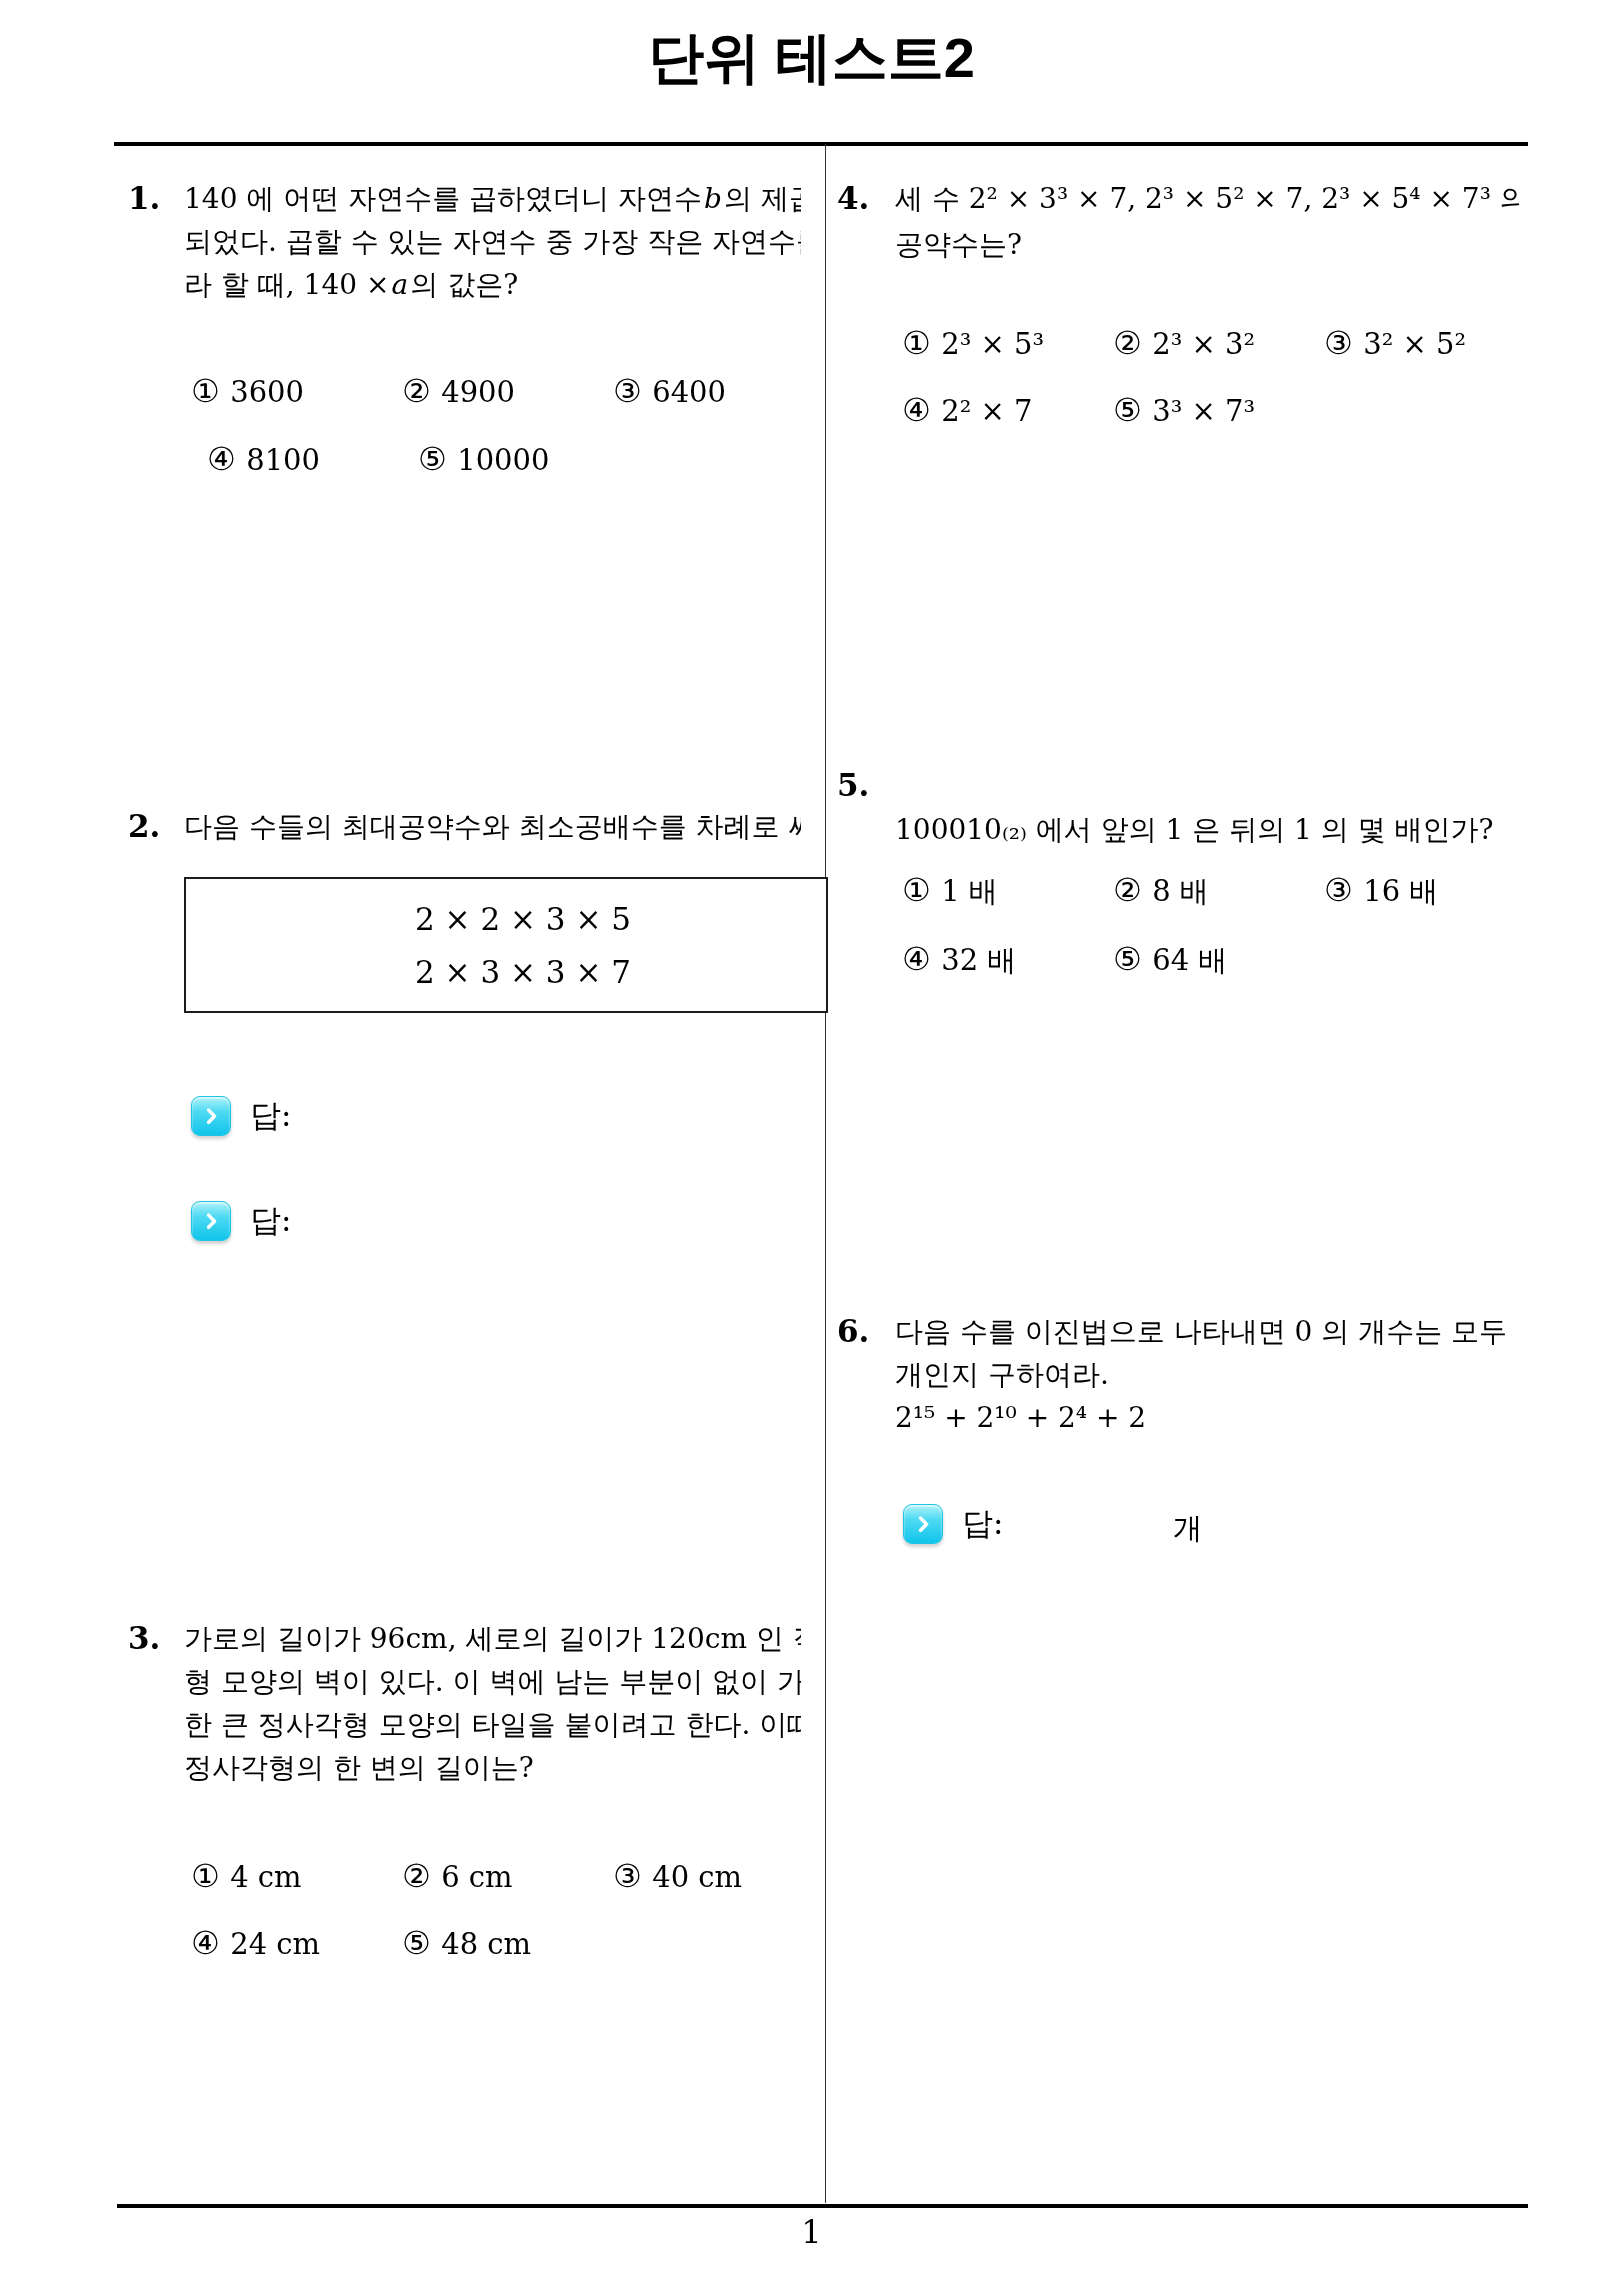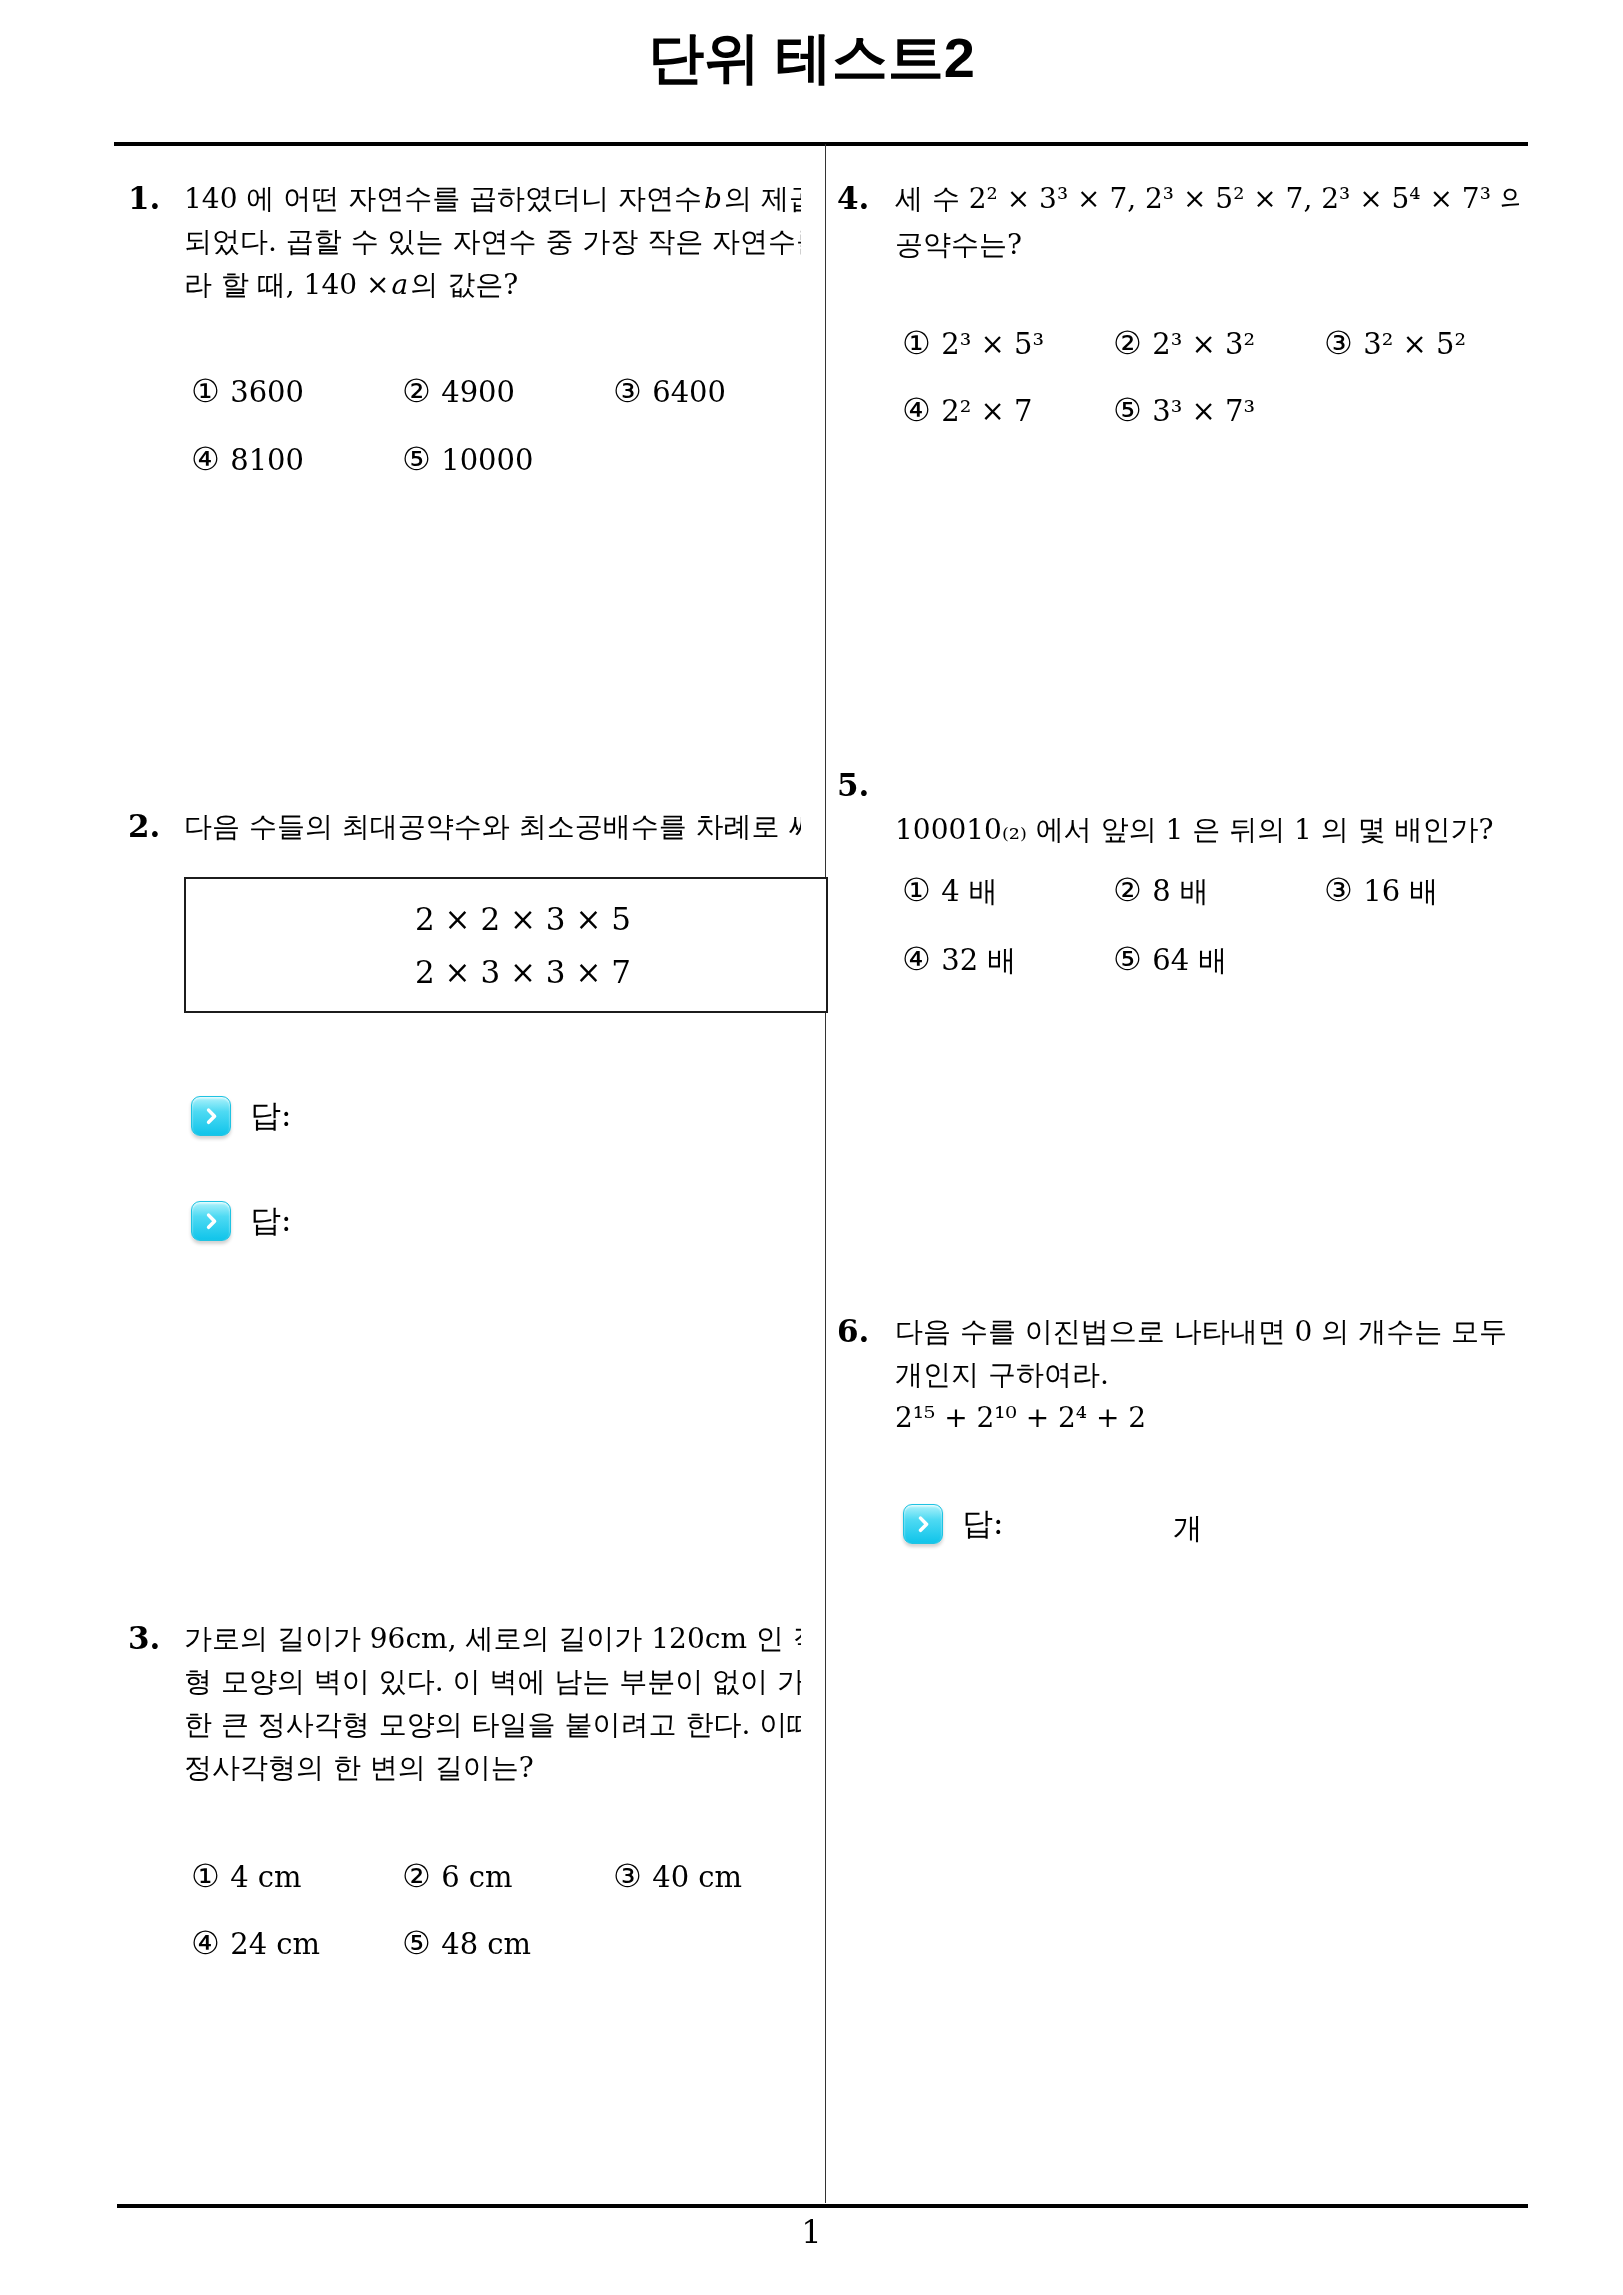--- a/index.html
+++ b/index.html
@@ -44,21 +44,21 @@
 
   <div class="pnum" style="left:128px;top:177px;">1.</div>
   <div class="plines" style="left:184px;top:177px;width:617px;">
     <div class="line"><span>140 에 어떤 자연수를 곱하였더니 자연수</span><span class="var">b</span><span>의 제곱이</span></div>
     <div class="line"><span>되었다. 곱할 수 있는 자연수 중 가장 작은 자연수를</span><span></span></div>
     <div class="line"><span>라 할 때, 140 ×</span><span class="var">a</span><span>의 값은?</span></div>
   </div>
   <div class="chrow" style="left:191px;top:372px;">
     <span class="choice"><span class="circ">①</span><span>3600</span></span><span class="choice"><span class="circ">②</span><span>4900</span></span><span class="choice last"><span class="circ">③</span><span>6400</span></span>
   </div>
-  <div class="chrow" style="left:191px;top:440px;text-decoration:underline;">
+  <div class="chrow" style="left:207px;top:440px;text-decoration:underline;">
     <span class="choice"><span class="circ">④</span><span>8100</span></span><span class="choice last"><span class="circ">⑤</span><span>10000</span></span>
   </div>
 
   <div class="pnum" style="left:128px;top:805px;">2.</div>
   <div class="plines" style="left:184px;top:805px;width:617px;">
     <div class="line">다음 수들의 최대공약수와 최소공배수를 차례로 써라.</div>
   </div>
   <div class="gbox" style="left:184px;top:877px;width:606px;height:132px;">
     <div>2 × 2 × 3 × 5</div>
     <div>2 × 3 × 3 × 7</div>
@@ -104,21 +104,21 @@
   </div>
   <div class="chrow" style="left:902px;top:391px;">
     <span class="choice"><span class="circ">④</span><span>2² × 7</span></span><span class="choice last"><span class="circ">⑤</span><span>3³ × 7³</span></span>
   </div>
 
   <div class="pnum" style="left:837px;top:764px;">5.</div>
   <div class="plines" style="left:895px;top:764px;width:624px;margin-top:44px;">
     <div class="line">100010₍₂₎ 에서 앞의 1 은 뒤의 1 의 몇 배인가?</div>
   </div>
   <div class="chrow" style="left:902px;top:871px;">
-    <span class="choice"><span class="circ">①</span><span>4 배</span></span><span class="choice"><span class="circ">②</span><span>8 배</span></span><span class="choice last"><span class="circ">③</span><span>16 배</span></span>
+    <span class="choice"><span class="circ">①</span><span>1 배</span></span><span class="choice"><span class="circ">②</span><span>8 배</span></span><span class="choice last"><span class="circ">③</span><span>16 배</span></span>
   </div>
   <div class="chrow" style="left:902px;top:940px;">
     <span class="choice"><span class="circ">④</span><span>32 배</span></span><span class="choice last"><span class="circ">⑤</span><span>64 배</span></span>
   </div>
 
   <div class="pnum" style="left:837px;top:1310px;">6.</div>
   <div class="plines" style="left:895px;top:1310px;width:624px;">
     <div class="line">다음 수를 이진법으로 나타내면 0 의 개수는 모두 몇</div>
     <div class="line">개인지 구하여라.</div>
     <div class="line">2¹⁵ + 2¹⁰ + 2⁴ + 2</div>

